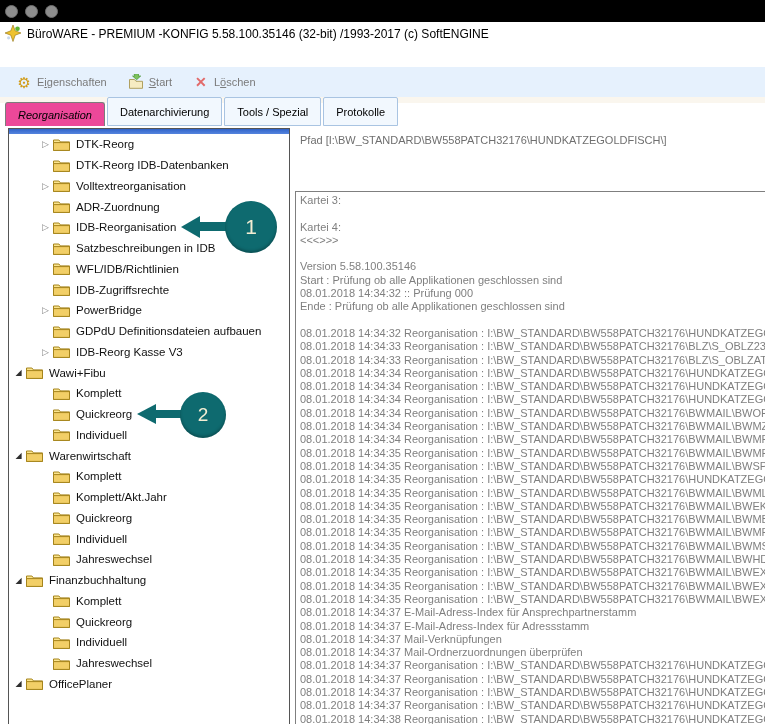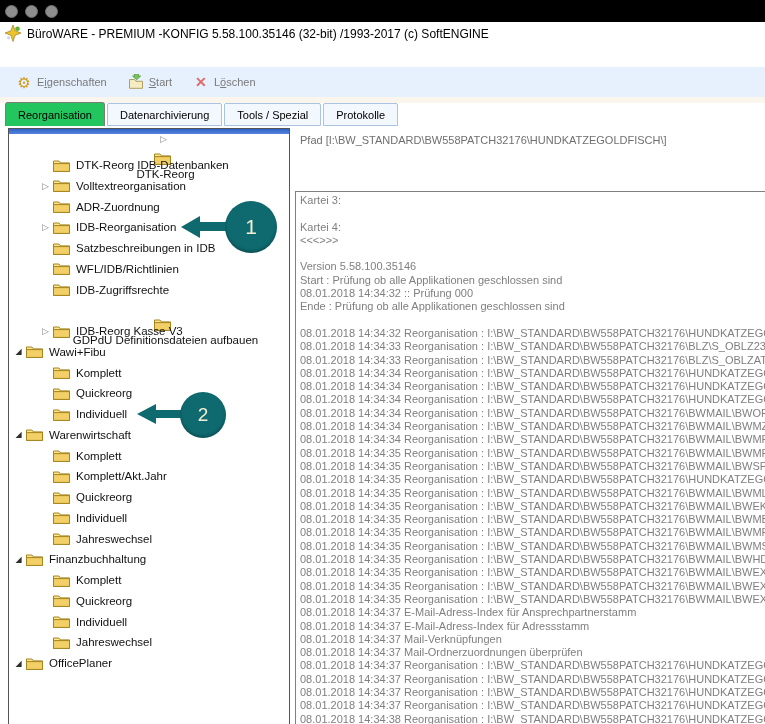--- a/index.html
+++ b/index.html
@@ -26,23 +26,23 @@
     display:flex;align-items:center;font-size:11px;color:#7a7a7a;}
   .tb-btn{display:flex;align-items:center;margin-left:10px;padding:3px 5px;cursor:default;}
   .tb-ico{width:18px;height:17px;display:inline-flex;align-items:center;justify-content:center;margin-right:4px;}
   .gear{color:#d19b16;font-size:15px;line-height:15px;}
   .redx{color:#e26a6a;font-size:14px;font-weight:bold;line-height:14px;}
   .tb-btn .u{text-decoration:underline;}
   .warm-strip{position:absolute;left:0;top:97px;width:765px;height:6px;background:#faf6ee;}
   
   .tab-strip{position:absolute;left:5px;top:102px;height:24px;display:flex;align-items:flex-end;z-index:3;}
   .tab{font-size:11px;color:#000;padding:0 12px;display:flex;align-items:center;box-sizing:border-box;}
-  .tab.active{height:24px;background:#22c55e;border:1px solid #7c7c7c;border-bottom:none;
-    border-radius:3px 3px 0 0;z-index:4;}
-  .tab.inactive{height:23px;background:#f2f8fe;border:1px solid #a9c4e2;
+  .tab.active{height:24px;background:#ec4899;border:1px solid #7c7c7c;border-bottom:none;
+    border-radius:3px 3px 0 0;z-index:4;font-style:italic;}
+  .tab.inactive{height:29px;background:#f2f8fe;border:1px solid #a9c4e2;
     border-radius:2px 2px 0 0;margin-left:2px;}
   
   .tree-panel{position:absolute;left:8px;top:128px;width:282px;height:604px;background:#fff;
     border:1px solid #555;box-sizing:border-box;z-index:1;}
   .tree-topstrip{height:5px;background:linear-gradient(#2f63c9,#5584de);}
   .tree-row{display:flex;align-items:center;height:20.75px;white-space:nowrap;cursor:default;}
   .expander{width:15px;flex:0 0 15px;text-align:center;font-size:8px;color:#2f2f2f;}
   .tree-row[data-expander="expanded"] .expander::before{content:"◢";}
   .tree-row[data-expander="collapsed"] .expander::before{content:"▷";color:#858585;font-size:9px;}
   .folder{width:19px;flex:0 0 19px;display:inline-flex;align-items:center;}
@@ -115,21 +115,21 @@
     <div class="tab active">Reorganisation</div>
     <div class="tab inactive">Datenarchivierung</div>
     <div class="tab inactive">Tools / Spezial</div>
     <div class="tab inactive">Protokolle</div>
   </div>
 
   <div class="tree-panel">
     <div class="tree-topstrip"></div>
 
 
-      <div class="tree-row" data-expander="collapsed" style="padding-left: 29px; flex-direction: column;">
+      <div class="tree-row" data-expander="collapsed" style="padding-left: 29px;">
         <span class="expander"></span>
         <span class="folder">
           <svg width="17" height="13" viewBox="0 0 17 13">
             <path d="M0.5 2 h5.4 l1.6 1.9 h9 v8.5 h-16 z" fill="#fbe58e" stroke="#a5841c" stroke-width="1"></path>
             <path d="M0.5 4.6 h16 v7.8 h-16 z" fill="#f2cf67" stroke="#a5841c" stroke-width="1"></path>
           </svg>
         </span>
         <span class="tree-label">DTK-Reorg</span>
       </div>
 
@@ -203,22 +203,32 @@
         <span class="expander"></span>
         <span class="folder">
           <svg width="17" height="13" viewBox="0 0 17 13">
             <path d="M0.5 2 h5.4 l1.6 1.9 h9 v8.5 h-16 z" fill="#fbe58e" stroke="#a5841c" stroke-width="1"></path>
             <path d="M0.5 4.6 h16 v7.8 h-16 z" fill="#f2cf67" stroke="#a5841c" stroke-width="1"></path>
           </svg>
         </span>
         <span class="tree-label">IDB-Zugriffsrechte</span>
       </div>
 
-
-      <div class="tree-row" data-expander="none" style="padding-left: 29px; flex-direction: column;">
+      <div class="tree-row" data-expander="collapsed" style="padding-left: 29px;">
+        <span class="expander"></span>
+        <span class="folder">
+          <svg width="17" height="13" viewBox="0 0 17 13">
+            <path d="M0.5 2 h5.4 l1.6 1.9 h9 v8.5 h-16 z" fill="#fbe58e" stroke="#a5841c" stroke-width="1"></path>
+            <path d="M0.5 4.6 h16 v7.8 h-16 z" fill="#f2cf67" stroke="#a5841c" stroke-width="1"></path>
+          </svg>
+        </span>
+        <span class="tree-label">PowerBridge</span>
+      </div>
+
+      <div class="tree-row" data-expander="none" style="padding-left: 29px;">
         <span class="expander"></span>
         <span class="folder">
           <svg width="17" height="13" viewBox="0 0 17 13">
             <path d="M0.5 2 h5.4 l1.6 1.9 h9 v8.5 h-16 z" fill="#fbe58e" stroke="#a5841c" stroke-width="1"></path>
             <path d="M0.5 4.6 h16 v7.8 h-16 z" fill="#f2cf67" stroke="#a5841c" stroke-width="1"></path>
           </svg>
         </span>
         <span class="tree-label">GDPdU Definitionsdateien aufbauen</span>
       </div>
 

